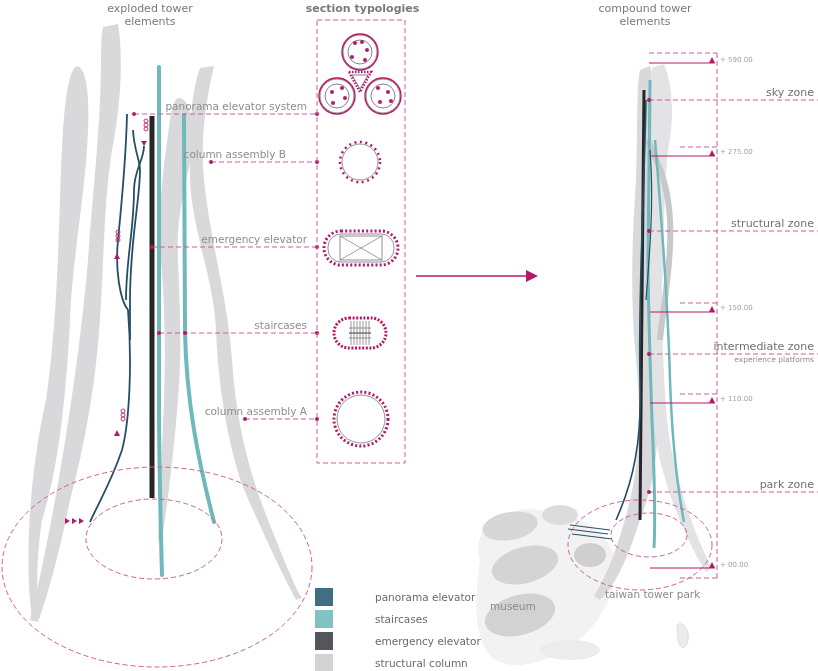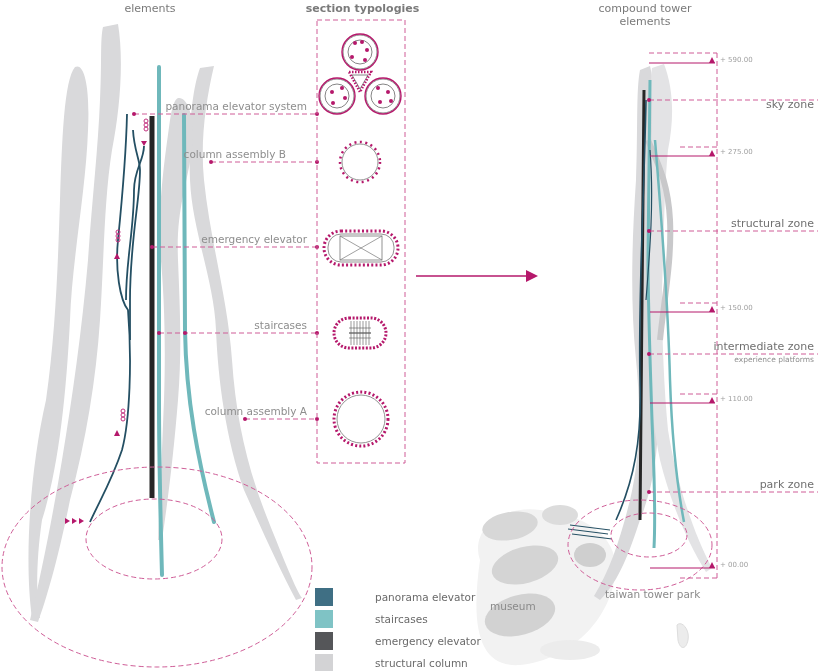--- a/index.html
+++ b/index.html
@@ -219,41 +219,42 @@
   </g>
   <g fill="#b5186b">
     <circle cx="649" cy="100" r="2"></circle>
       <circle cx="649" cy="231" r="2"></circle>
       <circle cx="649" cy="354" r="2"></circle>
       <circle cx="649" cy="492" r="2"></circle>
   </g>
 </svg>
 
 <div class="t title" style="left:60px;top:2px;width:180px;">
+  <div>exploded tower</div>
   <div>elements</div>
 </div>
 <div class="t title" style="left:300px;top:2px;width:125px;font-weight:bold;">section typologies</div>
 <div class="t title" style="left:560px;top:2px;width:170px;text-align:center;">
   <div>compound tower</div>
   <div>elements</div>
 </div>
 
 <div class="t lbl" style="right:511px;top:100px;">panorama elevator system</div>
 <div class="t lbl" style="right:532px;top:148px;">column assembly B</div>
 <div class="t lbl" style="right:511px;top:233px;">emergency elevator</div>
 <div class="t lbl" style="right:511px;top:319px;">staircases</div>
 <div class="t lbl" style="right:511px;top:405px;">column assembly A</div>
 
 <div class="t elev" style="left:720px;top:56px;">+ 590.00</div>
 <div class="t elev" style="left:720px;top:148px;">+ 275.00</div>
 <div class="t elev" style="left:720px;top:304px;text-align:center;">+ 150.00</div>
 <div class="t elev" style="left:720px;top:395px;">+ 110.00</div>
 <div class="t elev" style="left:720px;top:561px;">+ 00.00</div>
 
-<div class="t zone" style="right:4px;top:86px;margin-top:12px;">sky zone</div>
+<div class="t zone" style="right:4px;top:86px;">sky zone</div>
 <div class="t zone" style="right:4px;top:217px;">structural zone</div>
 <div class="t zone" style="right:4px;top:340px;padding-left:29px;">intermediate zone</div>
 <div class="t sub" style="right:4px;top:355px;">experience platforms</div>
 <div class="t zone" style="right:4px;top:478px;">park zone</div>
 
 <div class="t place" style="left:490px;top:600px;">museum</div>
 <div class="t place" style="left:605px;top:588px;">taiwan tower park</div>
 
 <div class="legend">
   <div class="legend-row">

